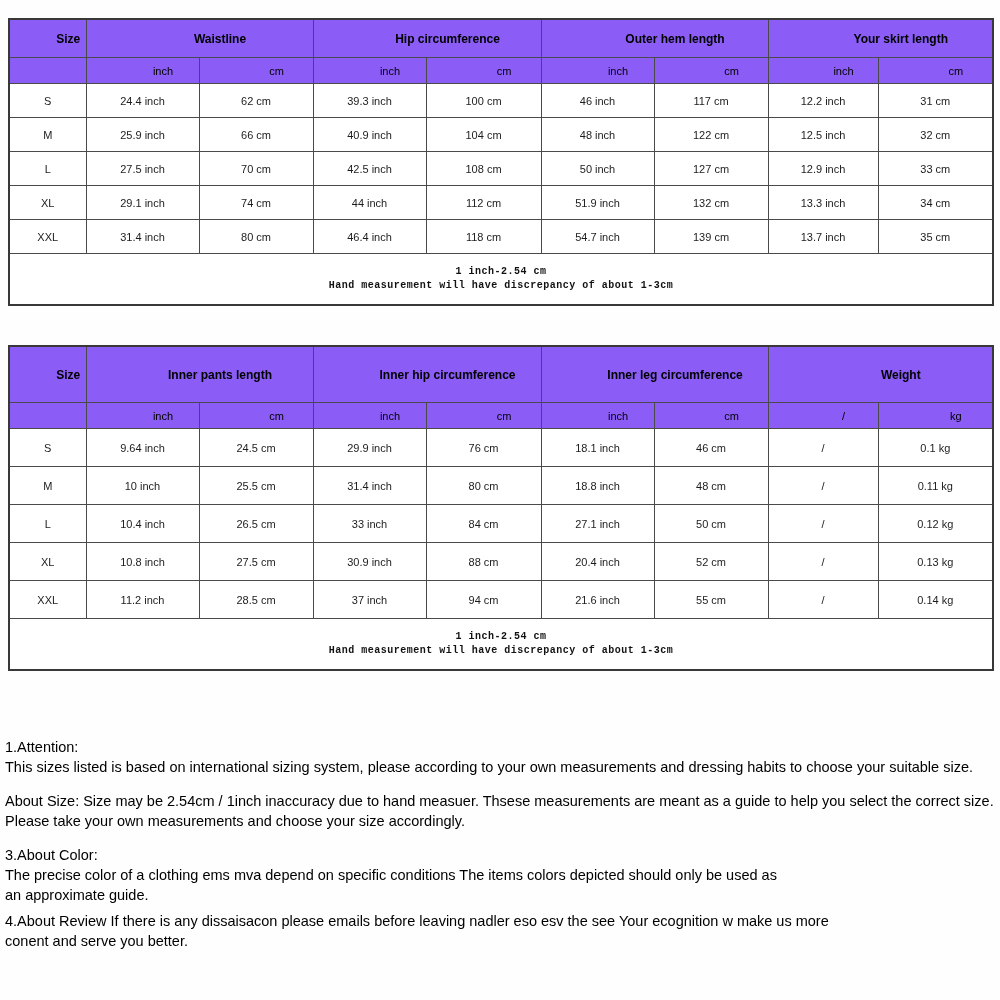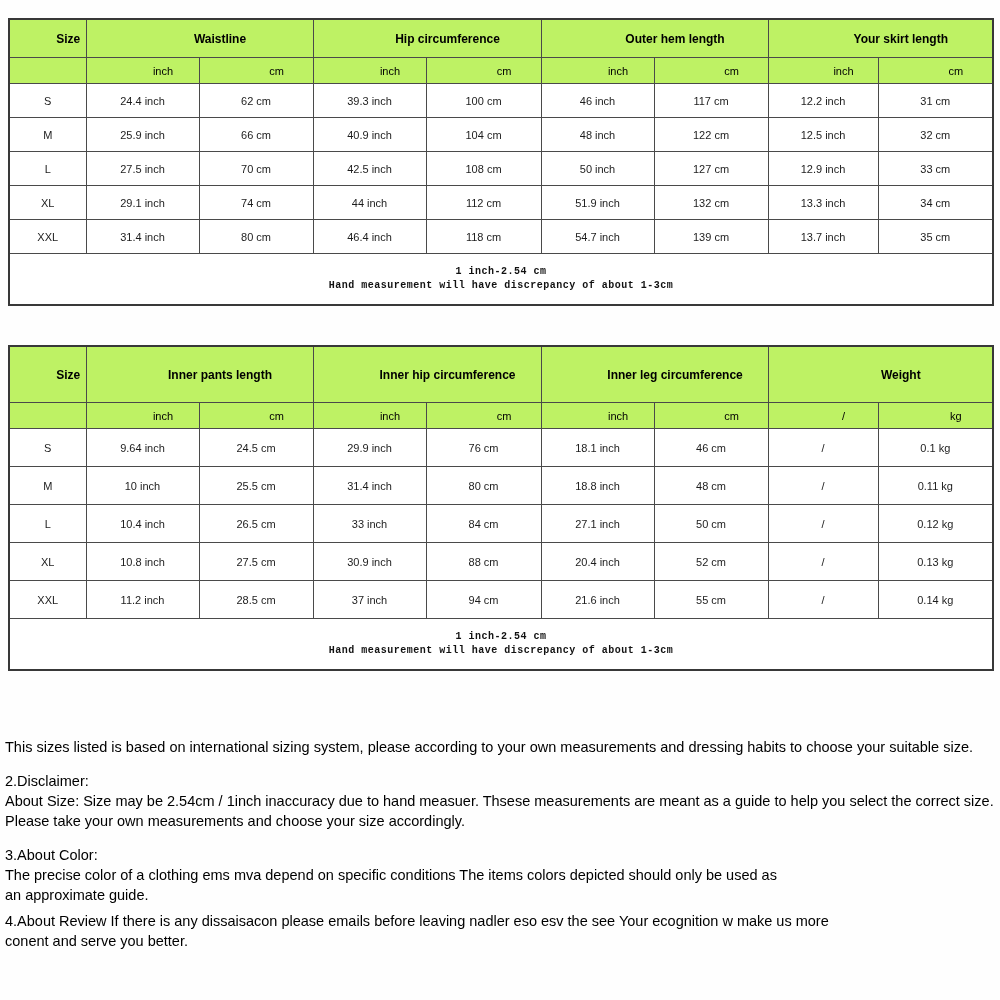--- a/index.html
+++ b/index.html
@@ -18,21 +18,21 @@
   }
   table.t1 { top:18px; }
   table.t2 { top:345px; }
   .size-table td {
     border:1px solid #4a4a4a;
     text-align:center; vertical-align:middle;
     font-size:11px; color:#1c1c1c;
     padding:0 2px; overflow:hidden;
   }
   .size-table td.hdr {
-    background:#bef264; font-weight:bold; font-size:12px; color:#000;padding-left:43px;
+    background:#8b5cf6; font-weight:bold; font-size:12px; color:#000;padding-left:43px;
   }
   .size-table td.unit { font-weight:normal; font-size:11px; }
   .t1 tr.group-row td { height:37px; }
   .t2 tr.group-row td { height:55px; }
   tr.unit-row td { height:25px; }
   .t1 tr.data-row td { height:33px; }
   .t2 tr.data-row td { height:37px; }
   tr.note-row td { height:50px; border-top:1px solid #6d28d9; background:#ffffff; }
   .note-text {
     font-family:"Liberation Mono","DejaVu Sans Mono",monospace;
@@ -237,24 +237,24 @@
       <td colspan="9">
         <div class="note-text">1 inch-2.54 cm</div>
         <div class="note-text">Hand measurement will have discrepancy of about 1-3cm</div>
       </td>
     </tr>
   </tbody>
     </table>
 
   <div class="notes">
     <div class="para">
+      <div class="nline">1.Attention:</div>
       <div class="nline">This sizes listed is based on international sizing system, please according to your own measurements and dressing habits to choose your suitable size.</div>
     </div>
     <div class="para">
-      <div class="nline">2.Disclaimer:</div>
       <div class="nline">About Size: Size may be 2.54cm / 1inch inaccuracy due to hand measuer. Thsese measurements are meant as a guide to help you select the correct size.</div>
       <div class="nline">Please take your own measurements and choose your size accordingly.</div>
     </div>
     <div class="para p3">
       <div class="nline">3.About Color:</div>
       <div class="nline">The precise color of a clothing ems mva depend on specific conditions The items colors depicted should only be used as</div>
       <div class="nline">an approximate guide.</div>
     </div>
     <div class="para">
       <div class="nline">4.About Review If there is any dissaisacon please emails before leaving nadler eso esv the see Your ecognition w make us more</div>

